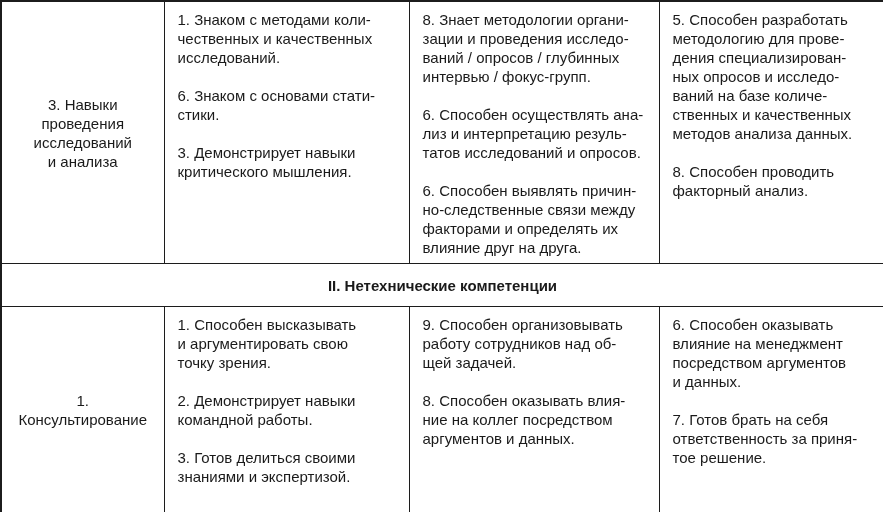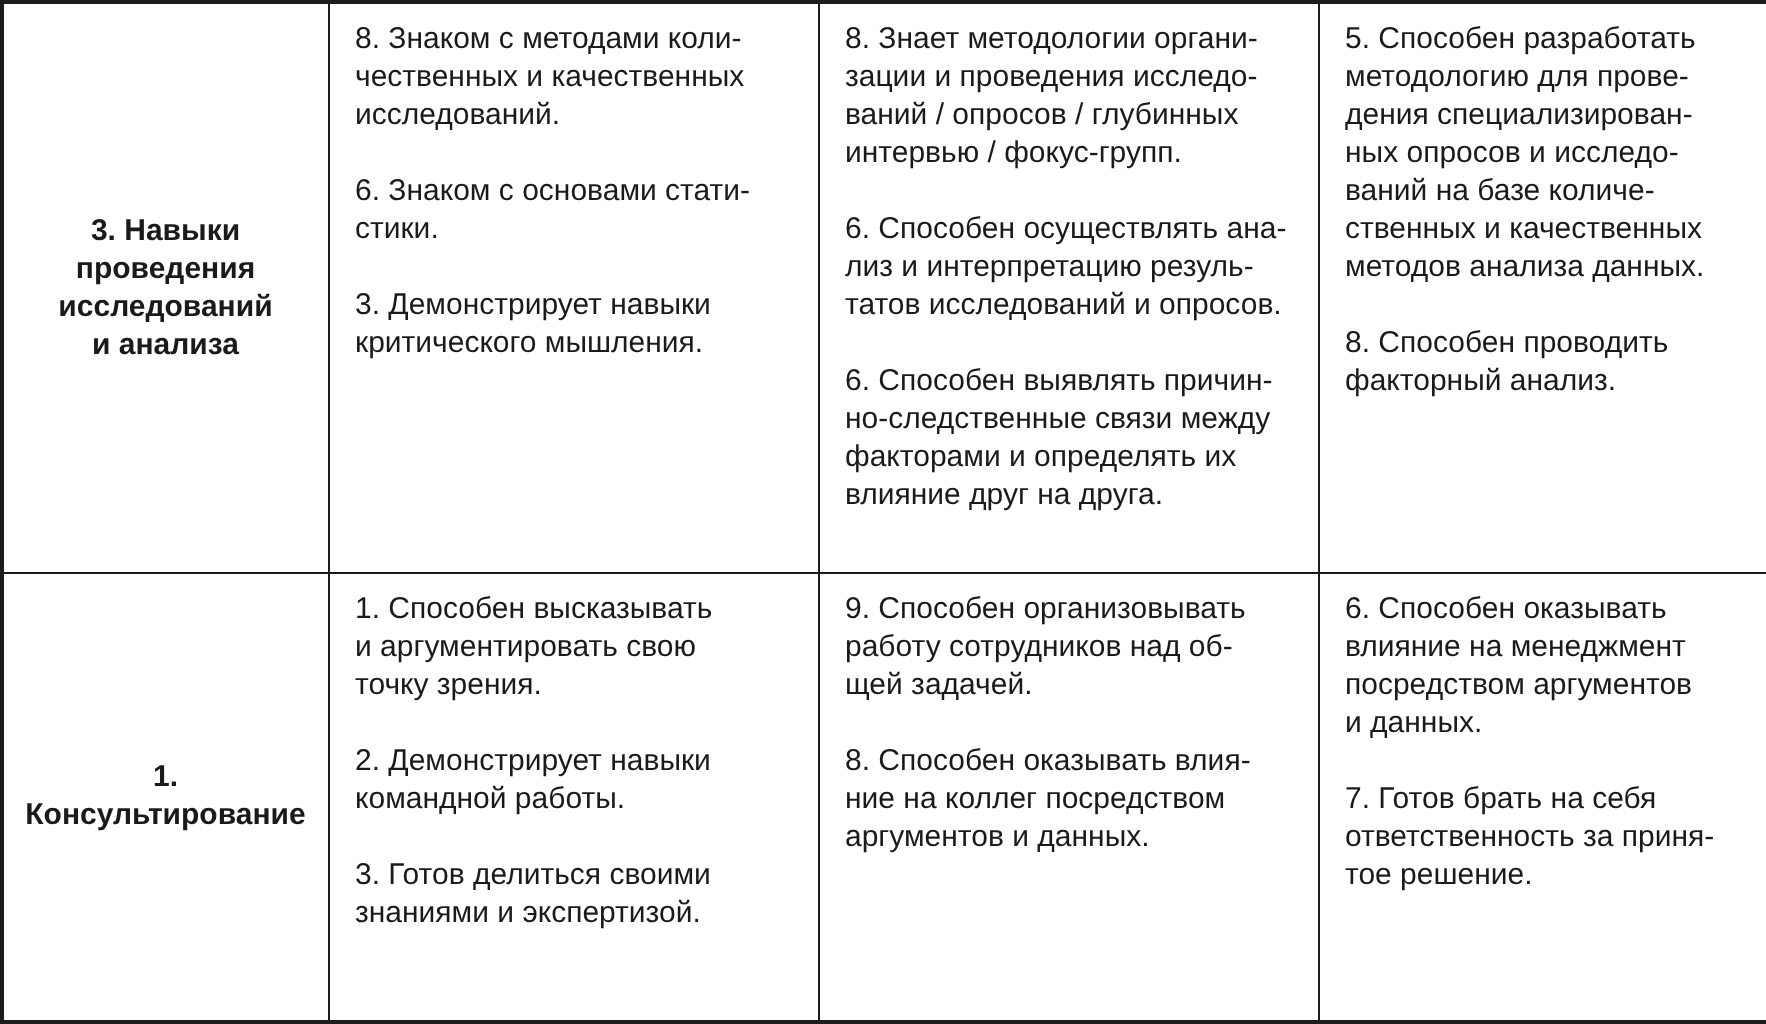--- a/index.html
+++ b/index.html
@@ -31,21 +31,21 @@
     padding: 8px 10px 6px 13px;
   }
   .cell p {
     margin: 0 0 19px 0;
     font-size: 15px;
     line-height: 19px;
     white-space: pre-line;
   }
   .cell p:last-child { margin-bottom: 0; }
   .rowheader {
-    font-weight: bold;
+    font-weight: normal;
     text-align: center;
     vertical-align: middle !important;
     font-size: 15px;
     line-height: 19px;
     white-space: pre-line;
     padding: 4px 6px;
   }
   .section-cell {
     font-weight: bold;
     text-align: center;
@@ -68,21 +68,21 @@
     <col style="width:250px">
     <col style="width:225px">
   </colgroup>
   <tbody>
     <tr class="row-tech">
       <td class="rowheader">3. Навыки
 проведения
 исследований
 и анализа</td>
       <td class="cell">
-        <p>8. Знаком с методами коли-
+        <p>1. Знаком с методами коли-
 чественных и качественных
 исследований.</p>
         <p>6. Знаком с основами стати-
 стики.</p>
         <p>3. Демонстрирует навыки
 критического мышления.</p>
       </td>
       <td class="cell">
         <p>8. Знает методологии органи-
 зации и проведения исследо-
@@ -102,20 +102,23 @@
 дения специализирован-
 ных опросов и исследо-
 ваний на базе количе-
 ственных и качественных
 методов анализа данных.</p>
         <p>8. Способен проводить
 факторный анализ.</p>
       </td>
     </tr>
 
+    <tr class="row-sect">
+      <td class="section-cell" colspan="4">II. Нетехнические компетенции</td>
+    </tr>
 
     <tr class="row-consult">
       <td class="rowheader">1.
 Консультирование</td>
       <td class="cell">
         <p>1. Способен высказывать
 и аргументировать свою
 точку зрения.</p>
         <p>2. Демонстрирует навыки
 командной работы.</p>

